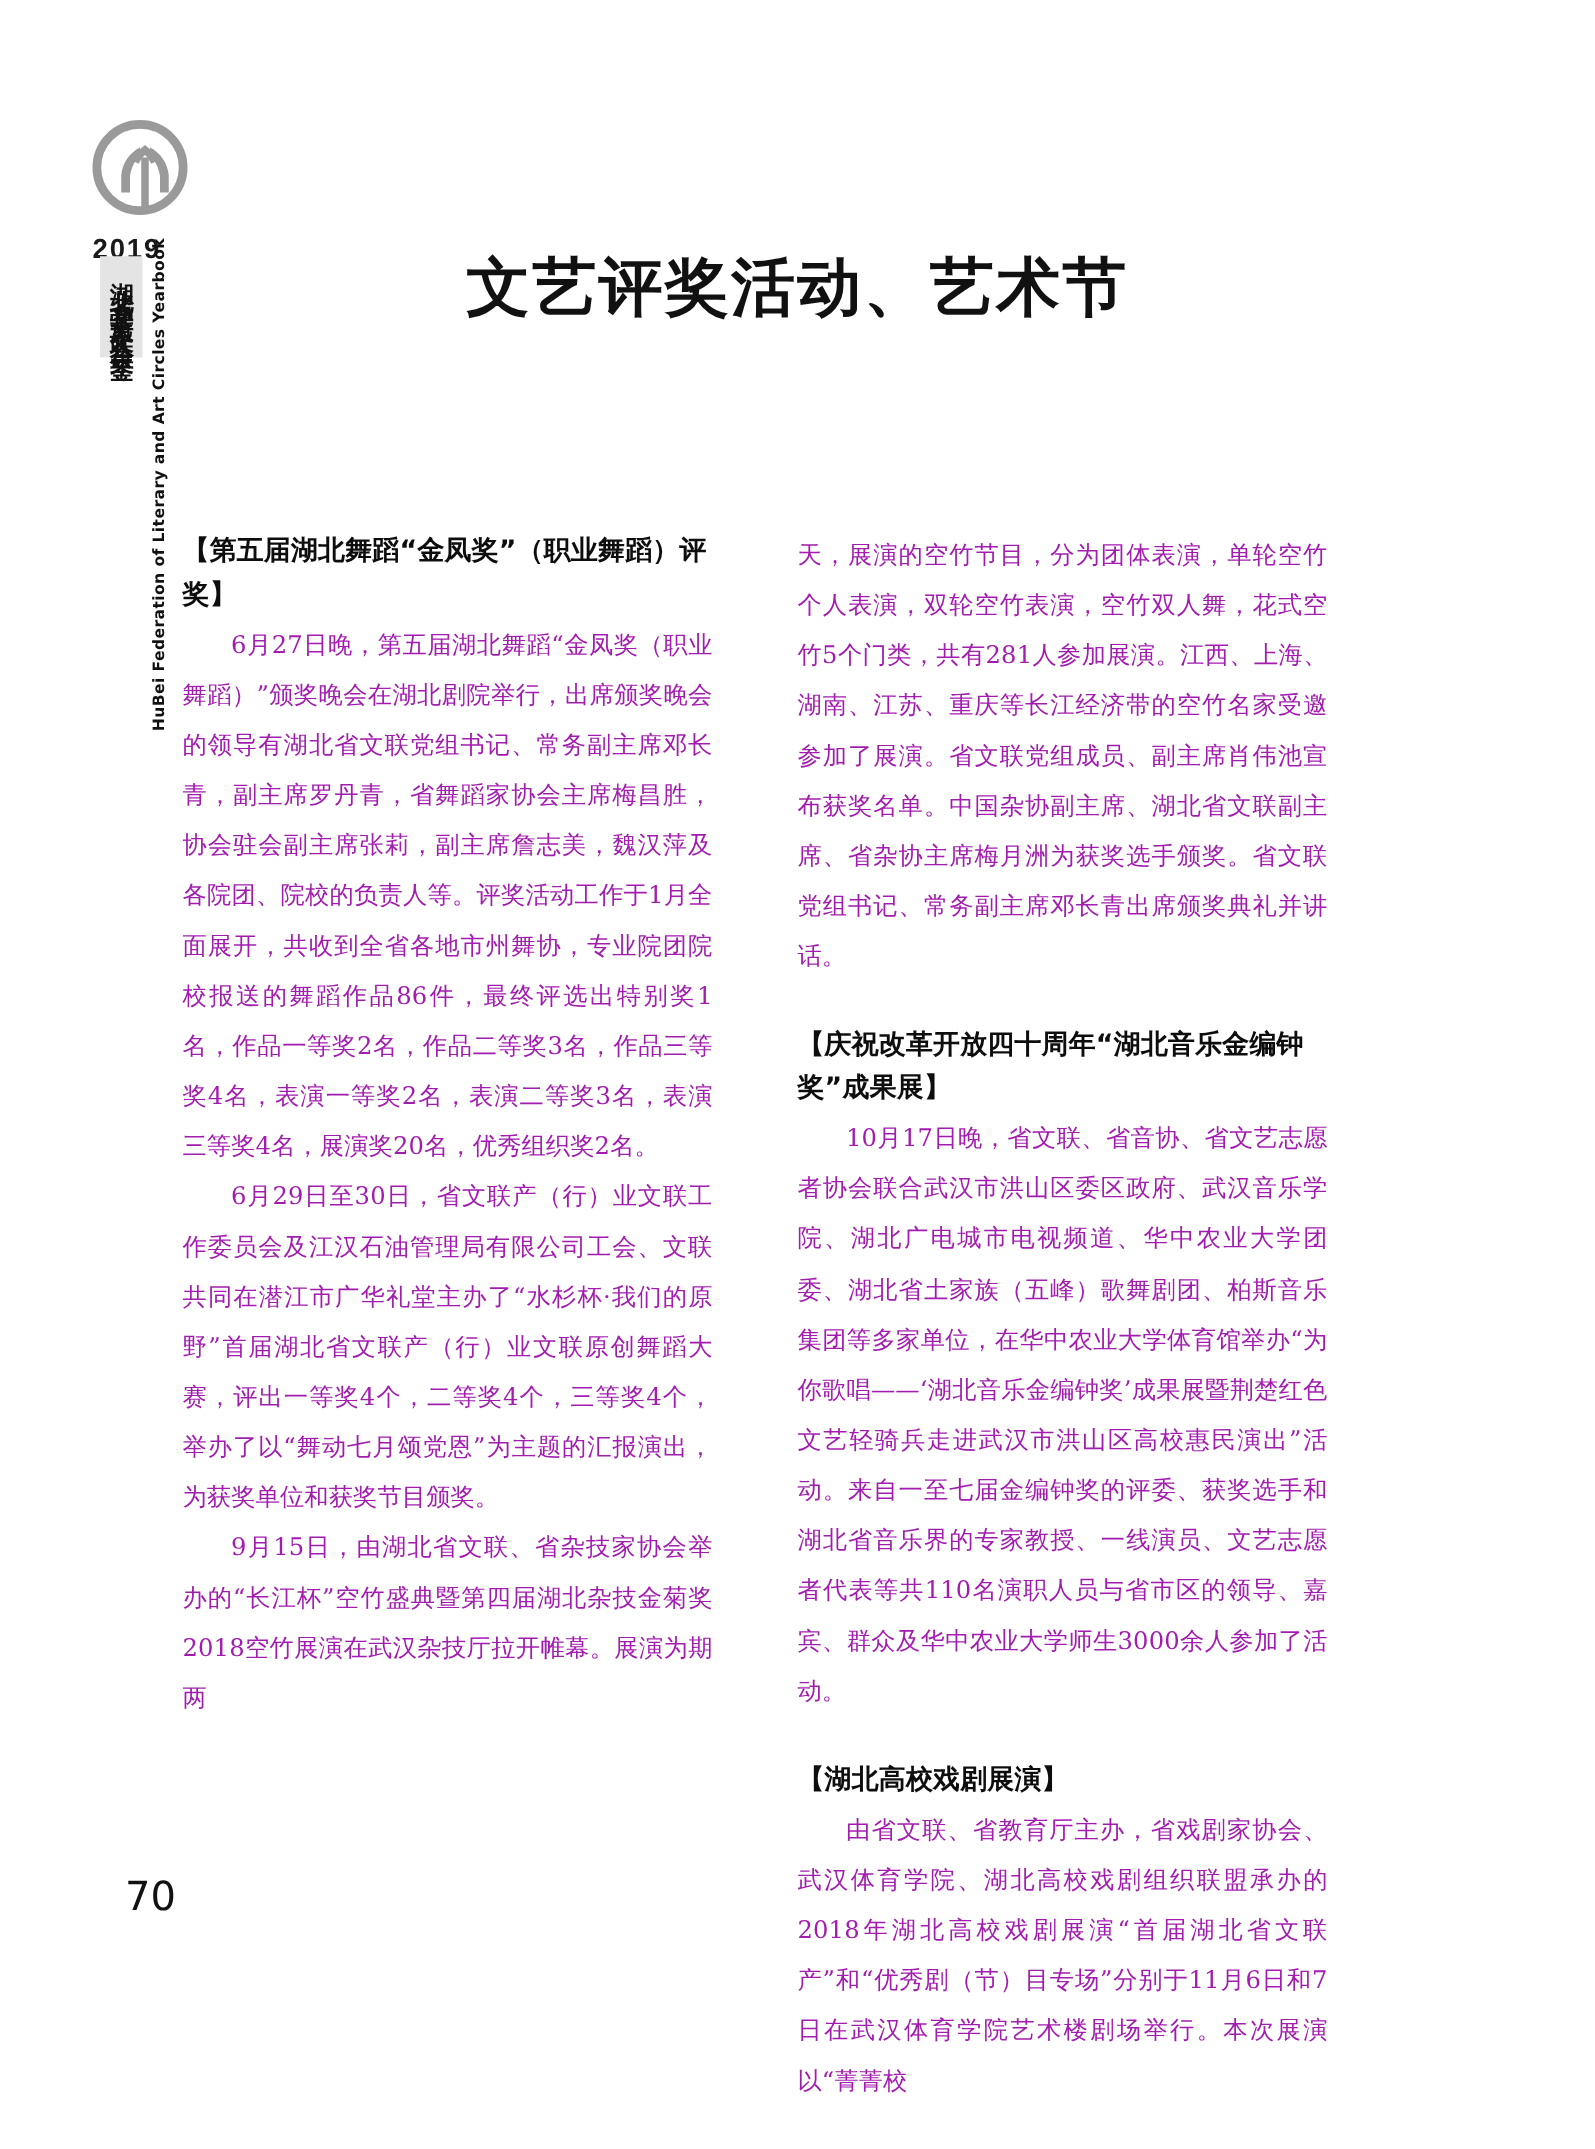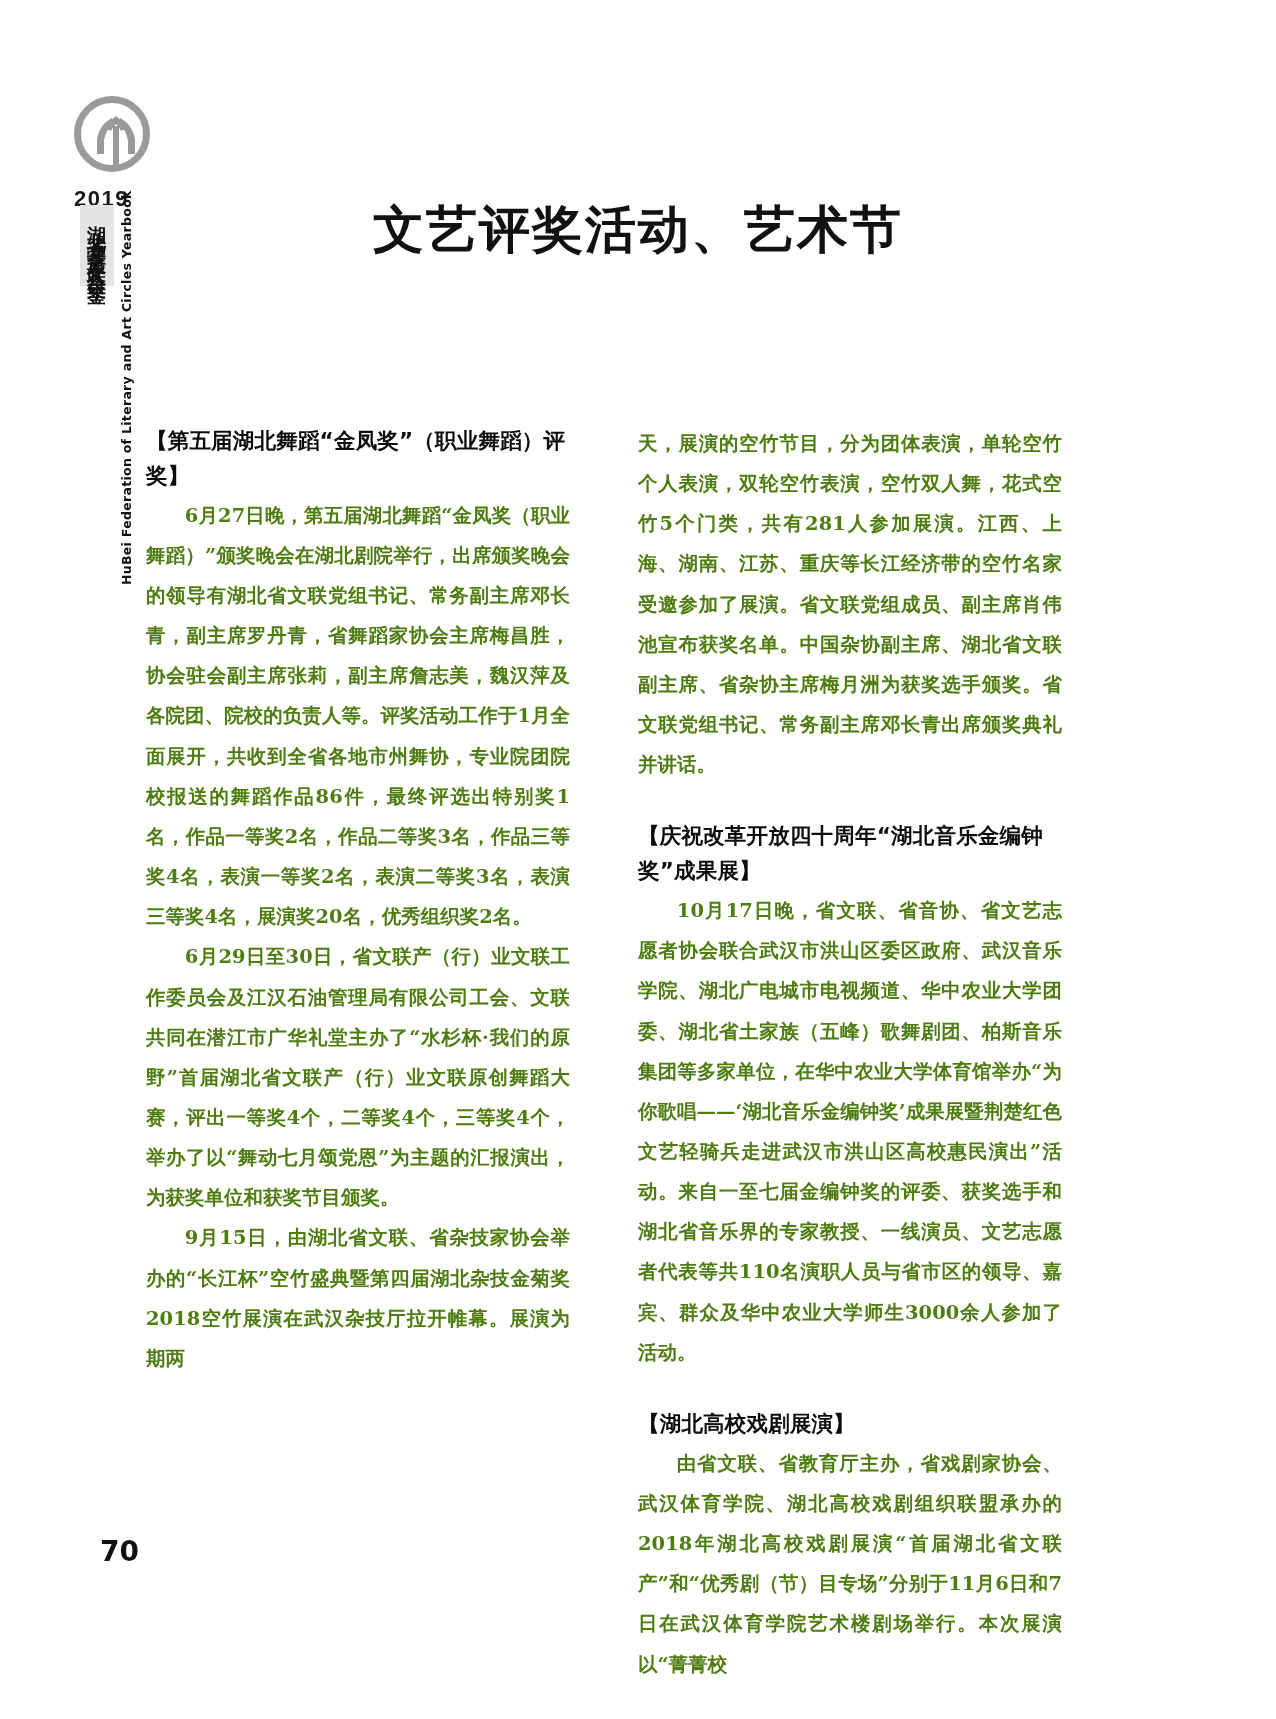--- a/index.html
+++ b/index.html
@@ -119,42 +119,41 @@
     font-size: 21.5px;
     line-height: 1.62;
     color: #0d0d0d;
     letter-spacing: 0.2px;
     margin: 0 0 2px 0;
   }
   .sec-head.spaced { margin-top: 34px; }
 
   .para {
     font-family: "DejaVu Serif", "Liberation Serif", serif;
-    font-weight: 700;
+    font-weight: 400;
     font-size: 19.4px;
     line-height: 2.07;
-    color: #4d7c0f;
+    color: #a21caf;
     margin: 0;
     text-align: justify;
     text-justify: inter-character;
     text-indent: 2em;
     letter-spacing: 0.1px;
   }
   .para.cont { text-indent: 0; }
 
   
   .folio {
     position: absolute;
     left: 100px;
     top: 1498px;
     font-family: "DejaVu Sans", sans-serif;
-    font-weight: 700;
-    font-size: 28px;
-    color: #111;
-    margin-top: 37px;
+    font-weight: 400;
+    font-size: 32px;
+    color: #111;
   }
 </style>
 </head>
 <body>
 
 <div class="page">
 
   <div class="masthead">
     <div class="logo-wrap">
       <div class="logo-ring"></div>

